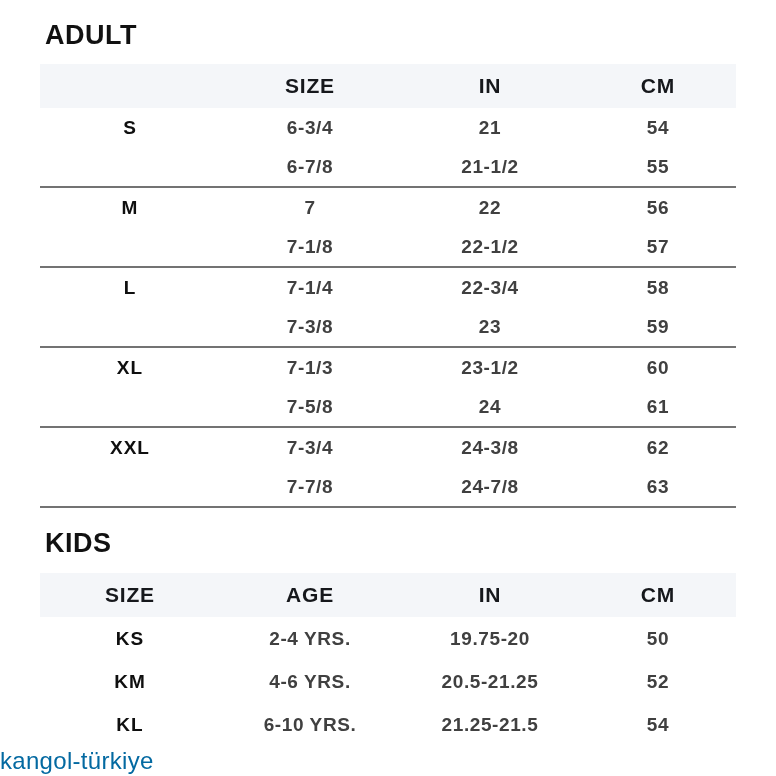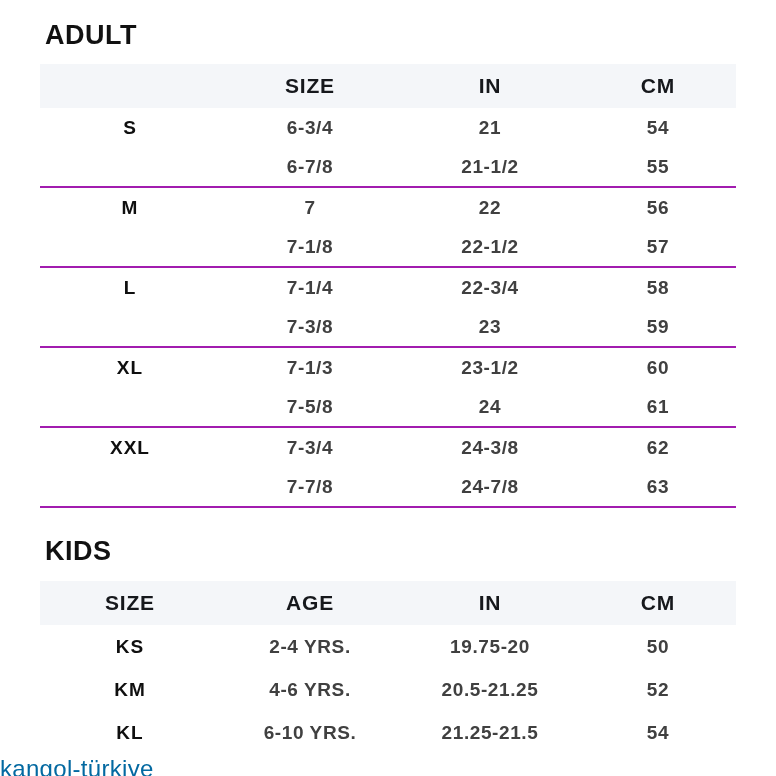--- a/index.html
+++ b/index.html
@@ -8,21 +8,21 @@
   .page { width: 776px; height: 776px; background: #ffffff; overflow: hidden; position: relative; }
 
   .section-heading {
     font-size: 27px;
     font-weight: bold;
     color: #111111;
     letter-spacing: 0.5px;
     margin-left: 45px;
   }
   .adult-heading { padding-top: 20px; margin-bottom: 13px; }
-  .kids-heading  { padding-top: 28px; margin-bottom: 14px; }
+  .kids-heading  { padding-top: 20px; margin-bottom: 14px; }
 
   .table { width: 696px; margin-left: 40px; }
 
   .thead {
     display: grid;
     grid-template-columns: 180px 180px 180px 156px;
     height: 44px;
     align-items: center;
     background: #f4f6f9;
   }
@@ -34,21 +34,21 @@
     color: #16181c;
   }
 
   .tr {
     display: grid;
     grid-template-columns: 180px 180px 180px 156px;
     height: 40px;
     align-items: center;
   }
   .kids-table .tr { height: 43px; }
-  .tr.group-end { border-bottom: 2px solid #a21caf; }
+  .tr.group-end { border-bottom: 2px solid #737373; }
 
   .td {
     text-align: center;
     font-size: 19px;
     font-weight: 700;
     color: #404040;
     letter-spacing: 0.6px;
   }
   .td.label {
     font-weight: bold;

